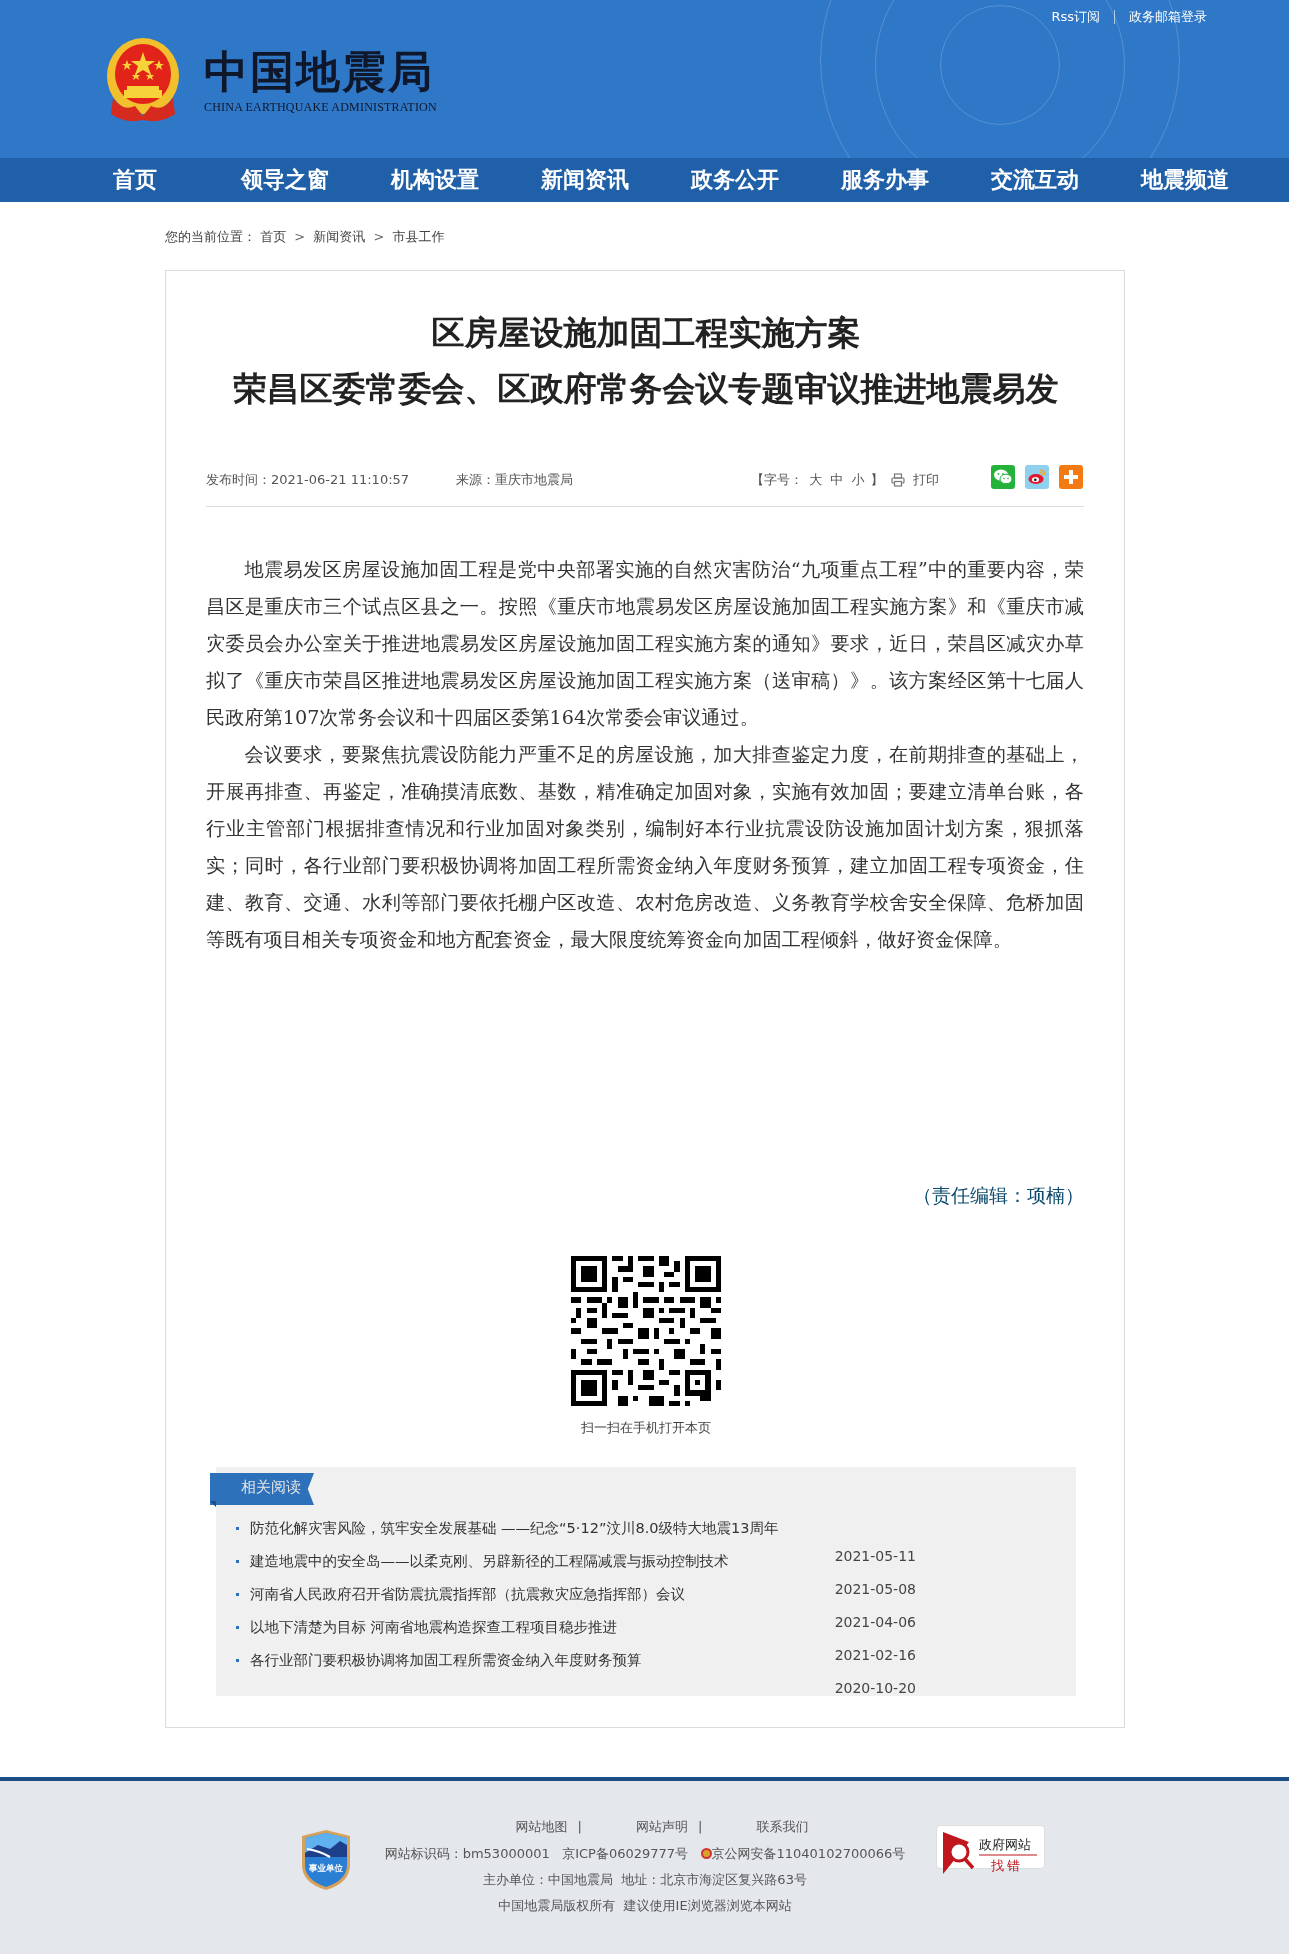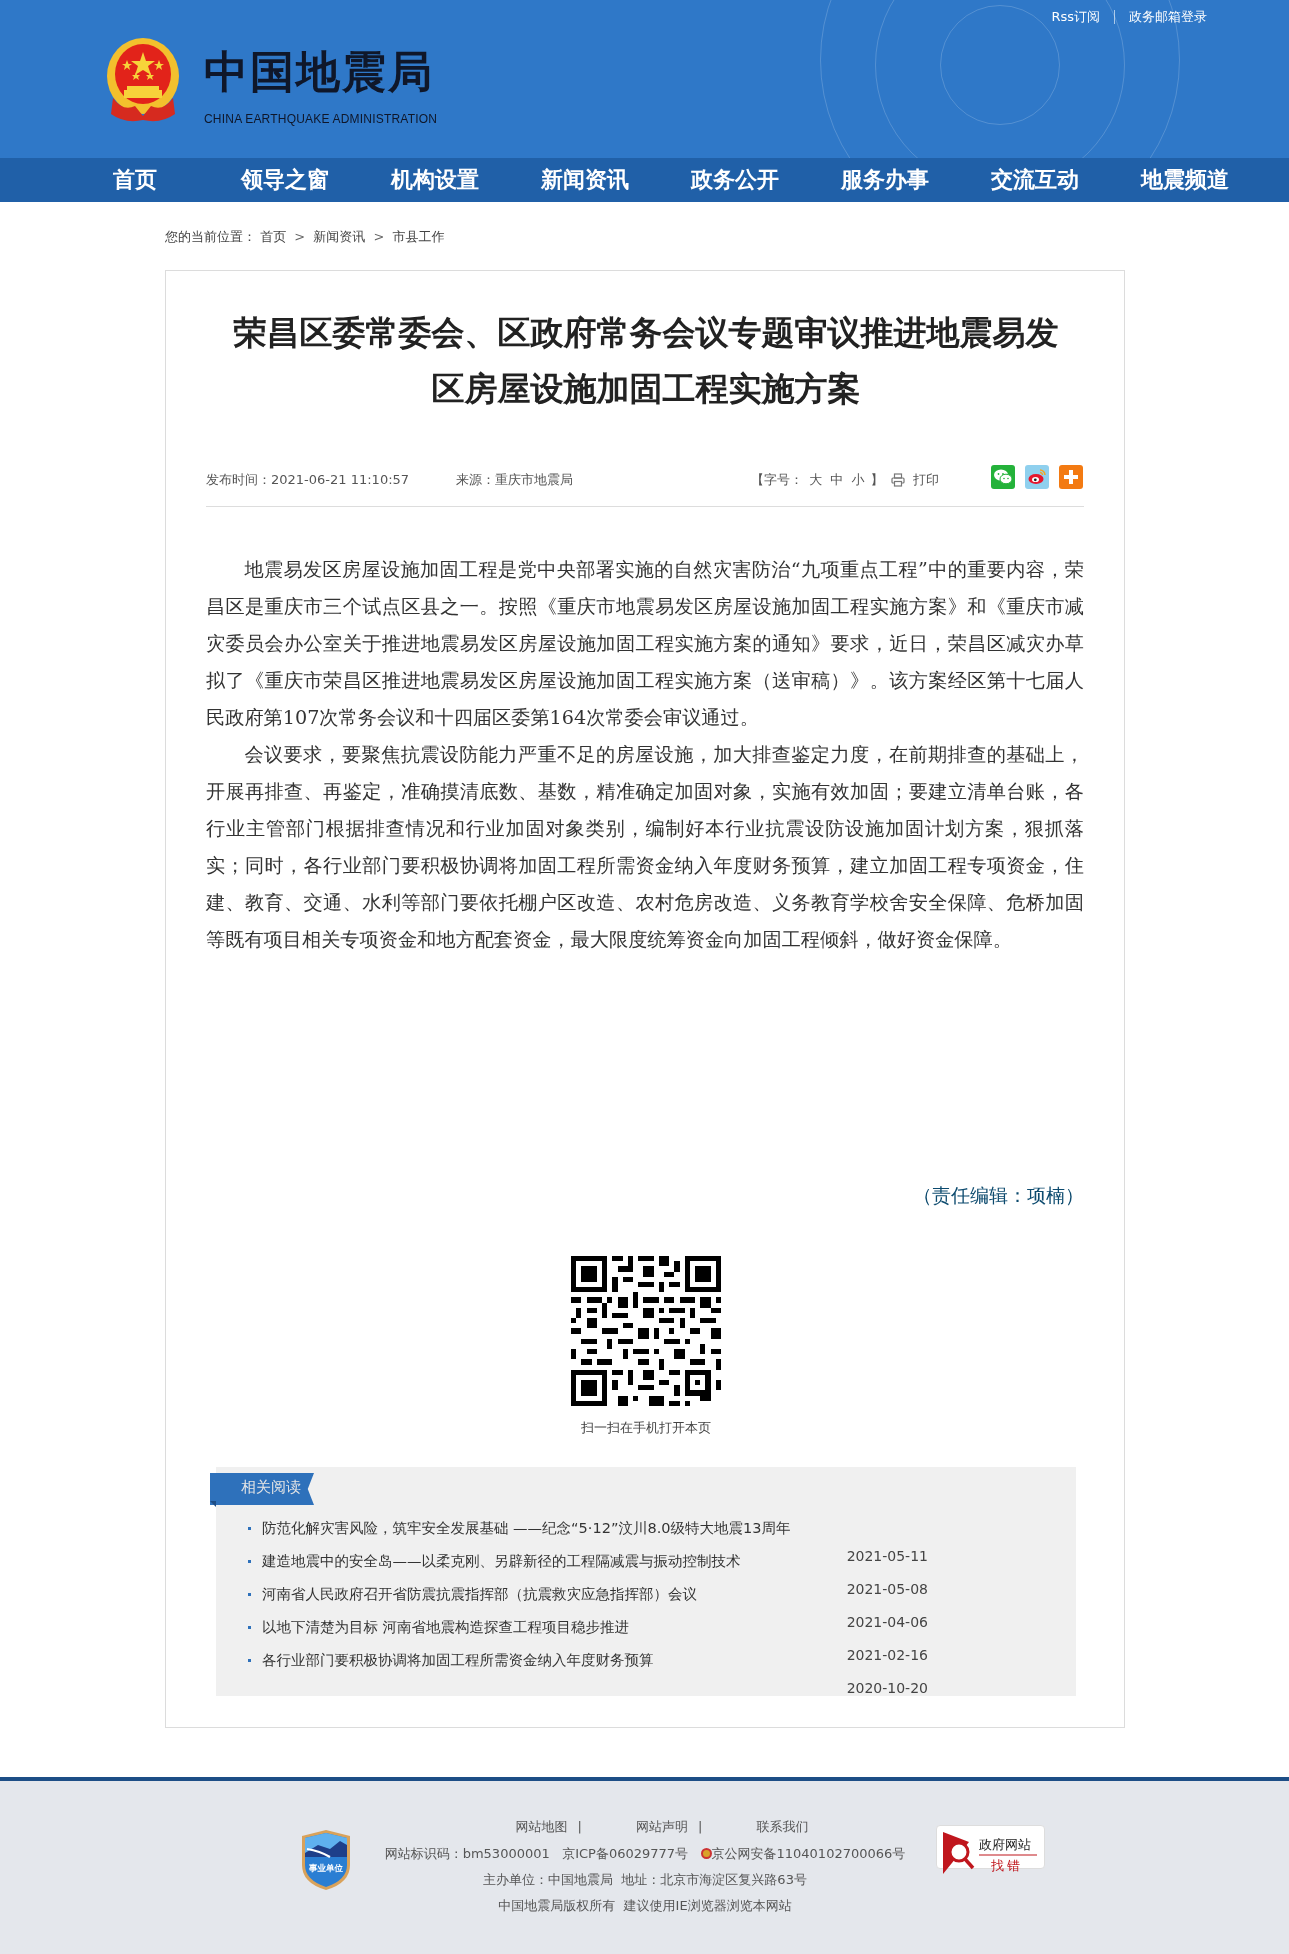--- a/index.html
+++ b/index.html
@@ -8,21 +8,21 @@
 
   
   .header { position: absolute; left: 0; top: 0; width: 1289px; height: 158px; background: #2f78c8; overflow: hidden; }
   .header .ring { position: absolute; border: 1.5px solid rgba(255,255,255,0.18); border-radius: 50%; }
   .top-links { position: absolute; top: 8px; right: 82px; font-size: 13px; color: #fff; display: flex; align-items: center; }
   .top-links .sep { display: inline-block; width: 1px; height: 14px; background: rgba(255,255,255,0.6); margin: 0 14px; }
   .top-links a { color: #fff; text-decoration: none; }
   .logo { position: absolute; left: 103px; top: 36px; width: 80px; height: 88px; }
   .brand { position: absolute; left: 204px; top: 46px; color: #0f172a; }
   .brand .cn { font-size: 44px; font-weight: bold; letter-spacing: 2px; line-height: 52px; font-family: "DejaVu Sans", sans-serif; }
-  .brand .en { font-size: 12px; letter-spacing: 0.2px; margin-top: 14px; font-family: Liberation Sans, sans-serif; }
+  .brand .en { font-size: 12px; letter-spacing: 0.2px; margin-top: 2px; font-family: Liberation Serif, serif; }
 
   .nav { position: absolute; left: 0; top: 158px; width: 1289px; height: 44px; background: #2060a8; }
   .nav ul { list-style: none; display: flex; position: absolute; left: 60px; top: 0; height: 44px; }
   .nav li { width: 150px; text-align: center; line-height: 44px; color: #fff; font-size: 22px; font-weight: bold; cursor: pointer; }
 
   
   .breadcrumb { position: absolute; left: 165px; top: 228px; font-size: 13px; color: #444; }
   .breadcrumb a { color: #444; text-decoration: none; }
   .breadcrumb .gt { margin: 0 4px; color: #666; }
 
@@ -47,21 +47,21 @@
   .body-text p { text-indent: 2em; }
 
   .editor { position: absolute; right: 40px; top: 912px; font-size: 19px; color: #0c4a6e; font-family: "DejaVu Sans", sans-serif; }
 
   .qr { position: absolute; left: 405px; top: 985px; width: 150px; height: 150px; }
   .qr-caption { position: absolute; left: 380px; top: 1148px; width: 200px; text-align: center; font-size: 13px; color: #444; }
 
   .related { position: absolute; left: 50px; top: 1196px; width: 860px; height: 229px; background: #f0f0f0; }
   .related .tag { position: absolute; left: -6px; top: 6px; height: 32px; width: 104px; background: #2e71bb; color: #e5e5e5; font-size: 15px; line-height: 28px; padding-left: 31px; clip-path: polygon(0 0, 100% 0, 94% 50%, 100% 100%, 0 100%); }
   .related .tag-fold { position: absolute; left: -6px; top: 34px; width: 0; height: 0; border-top: 6px solid #1d4d85; border-left: 6px solid transparent; }
-  .related ul { list-style: none; position: absolute; left: 12px; top: 45px; width: 720px; }
+  .related ul { list-style: none; position: absolute; left: 0; top: 45px; width: 720px; }
   .related li { position: relative; height: 33px; line-height: 33px; font-size: 14.5px; color: #333; cursor: pointer; }
   .related li .dot { position: absolute; left: 20px; top: 15px; width: 3px; height: 3px; background: #2e71bb; }
   .related li .t { position: absolute; left: 34px; }
   .related li .d { position: absolute; right: 20px; font-size: 14px; color: #444; margin-top: 28px; }
 
   
   .footer { position: absolute; left: 0; top: 1777px; width: 1289px; height: 177px; background: #e4e7ec; border-top: 4px solid #1d4e86; }
   .badge { position: absolute; left: 300px; top: 48px; }
   .foot-links { position: absolute; left: 340px; top: 37px; width: 600px; text-align: center; font-size: 13px; color: #555; }
   .foot-links a { color: #555; text-decoration: none; padding-left: 44px; }
@@ -119,22 +119,22 @@
   <span>您的当前位置：</span>
   <a href="#">首页</a>
   <span class="gt">&gt;</span>
   <a href="#">新闻资讯</a>
   <span class="gt">&gt;</span>
   <a href="#">市县工作</a>
 </div>
 
 <div class="content-box">
   <h1 class="title">
+    <div>区房屋设施加固工程实施方案</div>
     <div>荣昌区委常委会、区政府常务会议专题审议推进地震易发</div>
-    <div>区房屋设施加固工程实施方案</div>
   </h1>
 
   <div class="meta">
     <span class="pub">
       <span>发布时间：</span><span>2021-06-21 11:10:57</span>
     </span>
     <span class="src">
       <span>来源：</span><span>重庆市地震局</span>
     </span>
     <span class="fontsize">

